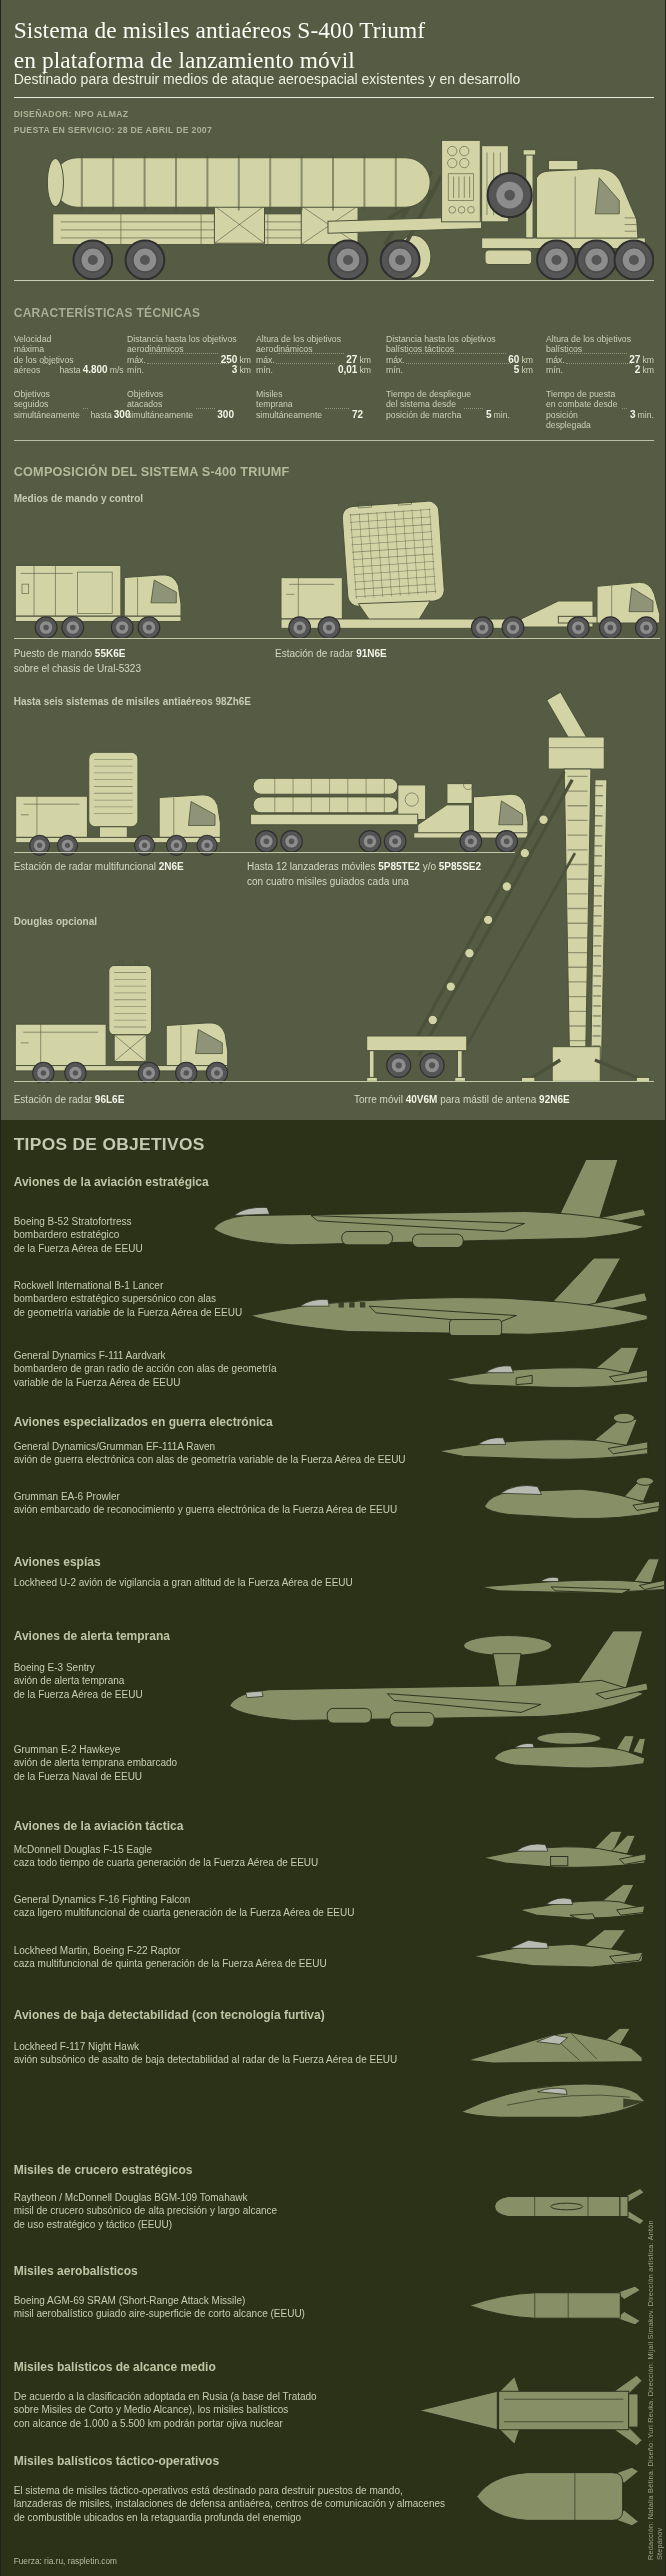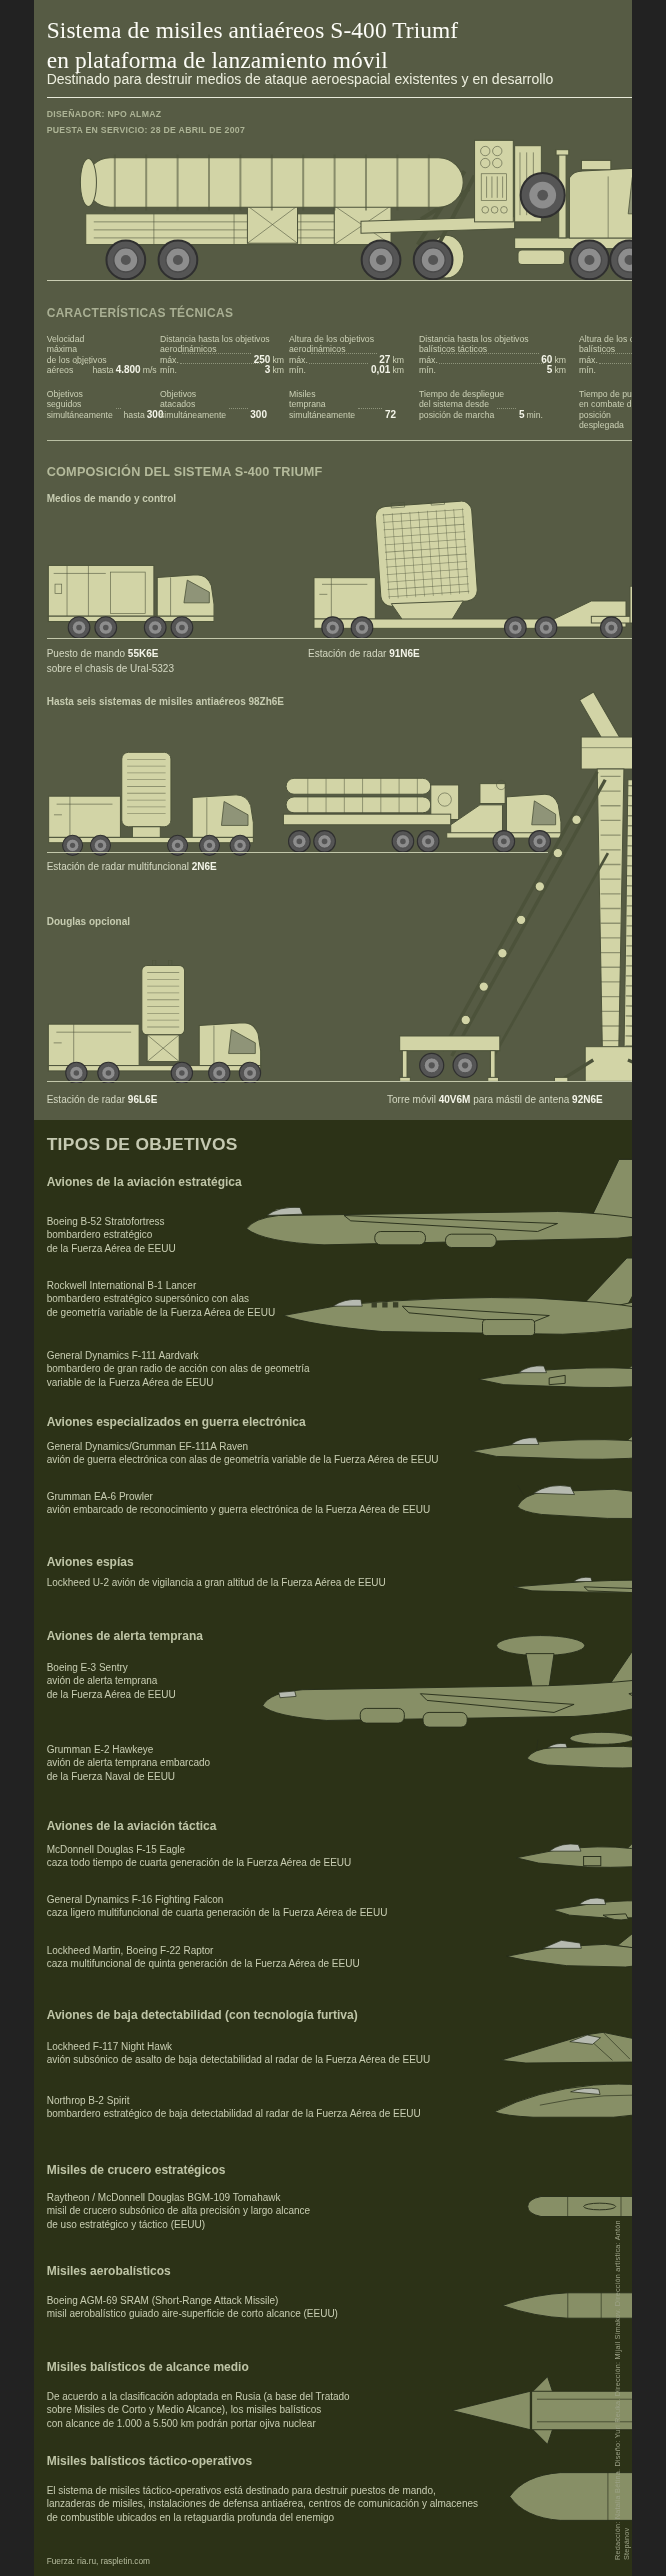--- a/index.html
+++ b/index.html
@@ -5,21 +5,21 @@
   :root{
     --bg-light:#565B44; --bg-dark:#2C3217;
     --ttl:#FCFCF6; --sub:#ECEEDE; --muted:#ADB496;
     --hd:#A9AF93; --hd2:#B4BA9B; --hd3:#C5C9B1;
     --spec:#CBD0B5; --val:#F3F4E8;
     --lbl:#D4D8C2; --tsub:#BEC4A6; --ttxt:#C8CDB2;
     --veh:#d2d4a6; --vstroke:#4c523a; --pl:#878f66; --plstroke:#272d1a;
   }
   *{margin:0;padding:0;box-sizing:border-box}
   body{font-family:"Liberation Sans",sans-serif;background:#222}
-  #root{position:relative;width:598px;height:2576px;margin:0 auto;overflow:hidden;background:var(--bg-light)}
+  #root{position:relative;width:664px;height:2576px;margin:0 auto;overflow:hidden;background:var(--bg-light)}
   .abs{position:absolute}
   .ml{white-space:pre-line}
   .bg-dark{position:absolute;left:0;top:1120px;width:666px;height:1456px;background:var(--bg-dark)}
   .hline{position:absolute;height:1.3px}
   .title{left:12.7px;top:14.7px;font-family:"Liberation Serif",serif;font-size:23.4px;line-height:30px;color:var(--ttl);letter-spacing:0.1px}
   .subtitle{left:12.7px;top:71px;font-size:14px;color:var(--sub)}
   .metaline{left:12.7px;font-size:8.7px;font-weight:bold;letter-spacing:0.3px;color:var(--muted)}
   .sec-h{left:12.7px;font-size:12px;font-weight:bold;letter-spacing:0.3px;color:var(--hd)}
   .comp-h{left:12.7px;font-size:12.7px;font-weight:bold;letter-spacing:0.2px;color:var(--hd2)}
   .grp-h{left:12.7px;font-size:10px;font-weight:bold;color:#c6cbb0}
@@ -333,20 +333,24 @@
     <use href="#tire" transform="translate(184,103) scale(0.56)"></use>
       <use href="#tire" transform="translate(222,103) scale(0.56)"></use>
     <use href="#tire" transform="translate(336,103) scale(0.56)"></use>
       <use href="#tire" transform="translate(390,103) scale(0.56)"></use>
   </svg>
 
   <div class="hline" style="left:12.7px;top:852px;width:501px;background:#c3c8ab"></div>
   <div class="v-label" style="left:12.7px;top:859px">
     <span>Estación de radar multifuncional </span><b>2N6E</b>
   </div>
+  <div class="v-label" style="left:246px;top:859px">
+    <div><span>Hasta 12 lanzaderas móviles </span><b>5P85TE2</b><span> y/o </span><b>5P85SE2</b></div>
+    <div>con cuatro misiles guiados cada una</div>
+  </div>
 
   <div class="abs grp-h" style="top:916px">Douglas opcional</div>
 
   <svg class="abs" style="left:13.4px;top:960px" width="215" height="123" viewBox="0 0 322 184">
     <rect class="vl" x="158" y="0" width="5" height="10"></rect>
       <rect class="vl" x="182" y="0" width="5" height="10"></rect>
     <rect class="vb" x="142" y="8" width="64" height="104" rx="8"></rect>
     <line x1="174" y1="18" x2="174" y2="102" stroke="#4c523a" stroke-width="48" stroke-dasharray="1.2,9" opacity=".5"></line>
     <rect class="vb" x="150" y="112" width="48" height="40"></rect>
       <path class="vl" d="M150,112 L198,152 M198,112 L150,152"></path>
@@ -571,24 +575,20 @@
     <div>Lockheed F-117 Night Hawk</div>
     <div class="ml">avión subsónico de asalto de baja detectabilidad al radar de la Fuerza Aérea de EEUU</div>
   </div>
   <svg class="abs" style="left:465px;top:2027px" width="179" height="40" viewBox="0 0 268 60">
     <path class="pl" d="M206,22 L230,2 L246,2 L230,28 Z"></path>
     <path class="pl" d="M2,50 L128,12 L156,8 L214,20 L248,32 L264,46 L264,52 L40,54 Z"></path>
     <path class="ln" d="M128,12 L170,50 M156,8 L196,48"></path>
     <path class="cnp" d="M106,22 L132,12 L152,16 L140,26 Z"></path>
   </svg>
 
-  <div class="abs t-entry" style="top:2094px">
-    <div>Northrop B-2 Spirit</div>
-    <div class="ml">bombardero estratégico de baja detectabilidad al radar de la Fuerza Aérea de EEUU</div>
-  </div>
   <svg class="abs" style="left:459px;top:2077px" width="186" height="47" viewBox="0 0 278 70">
     <path class="pl" d="M2,52 Q64,20 150,12 Q232,6 264,24 L276,36 Q238,56 180,60 L60,60 Q18,58 2,52 Z"></path>
     <path class="ln" d="M70,42 Q170,20 254,30"></path>
     <path class="dk" d="M244,32 L276,36 L244,46 Z"></path>
     <path class="cnp" d="M116,22 Q136,14 158,18 L160,26 Z"></path>
   </svg>
 
   <div class="abs t-sub" style="top:2163px">Misiles de crucero estratégicos</div>
 
   <div class="abs t-entry" style="top:2191px">

